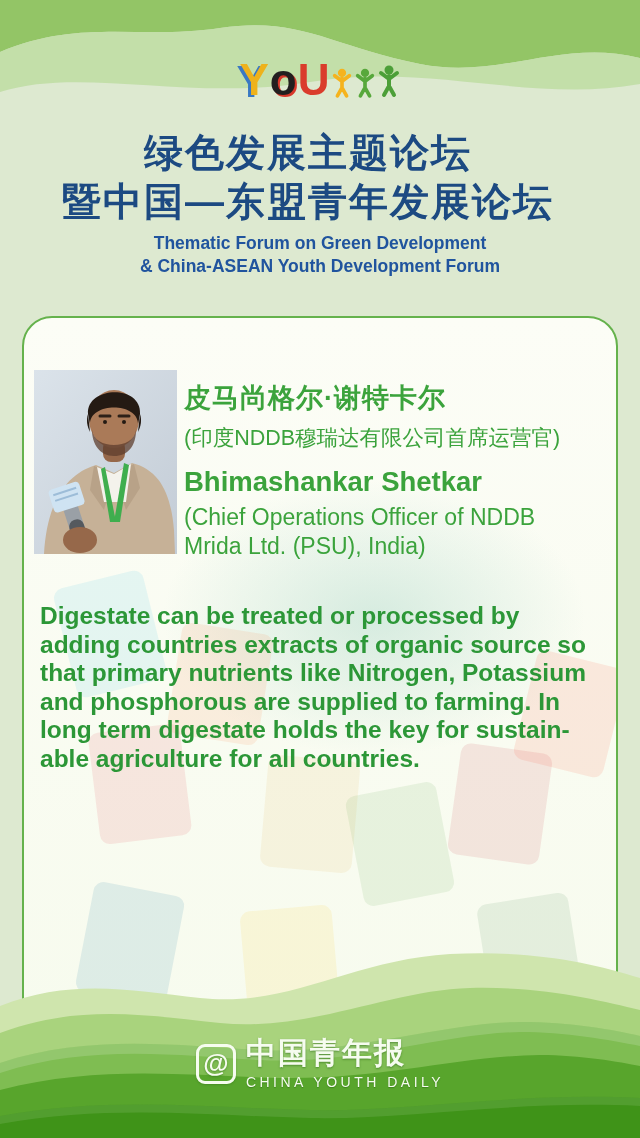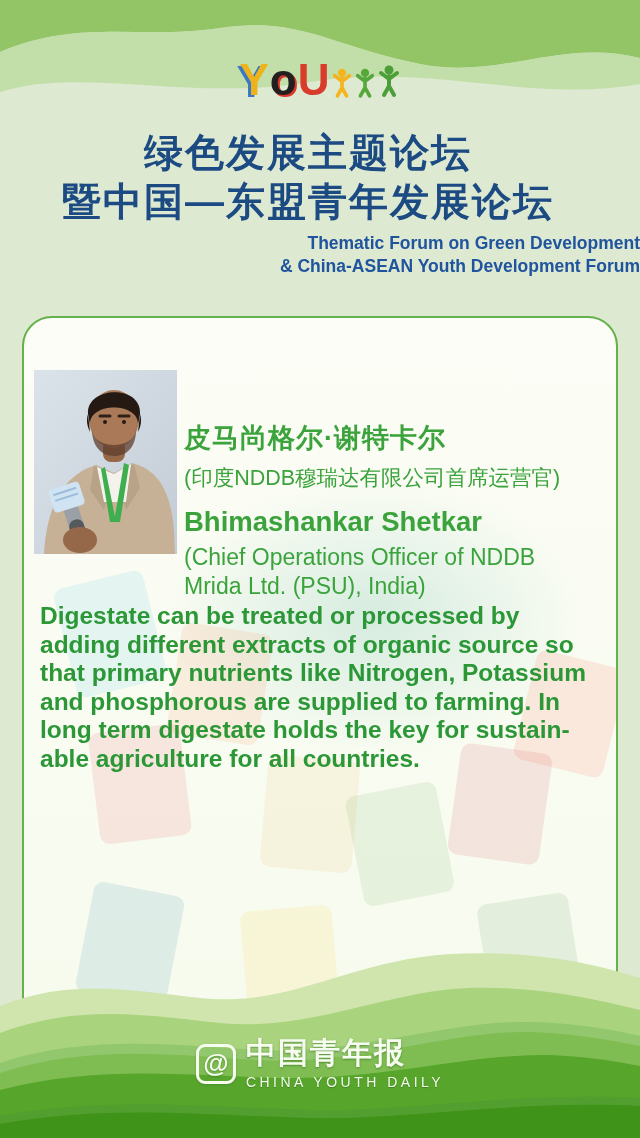--- a/index.html
+++ b/index.html
@@ -18,34 +18,34 @@
   .lt-y{color:#eeb21b;text-shadow:-3px 2px 0 #3a79c3;}
   .lt-o{color:#221f1f;text-shadow:2px 2px 0 #d8372a;}
   .lt-u{color:#da3c2c;}
   .header-text{text-align:left;}
   .event-cn{font-size:27px;font-weight:800;color:#2a5ca8;letter-spacing:1px;}
   .event-en{font-size:13px;font-weight:700;color:#2a5ca8;letter-spacing:.6px;margin-top:3px;}
 
   
   .title-cn{top:128px;left:0;width:616px;text-align:center;color:#1c4a82;
             font-size:39px;font-weight:800;line-height:49px;letter-spacing:2px;}
-  .title-en{top:232px;left:0;width:640px;text-align:right;color:#20549e;
+  .title-en{top:232px;left:0;width:640px;text-align:center;color:#20549e;
             font-size:17.5px;font-weight:700;line-height:23px;}
 
   
   .card{left:22px;top:316px;width:592px;height:714px;background:linear-gradient(#fcfdf6,#f7fbee);
         border:2px solid #65b24c;border-radius:30px;overflow:hidden;z-index:1;}
   .wm-tile{position:absolute;width:92px;height:112px;border-radius:10px;opacity:.10;}
   .wm-swirl{position:absolute;left:120px;top:150px;width:460px;height:300px;border-radius:50%;
             background:radial-gradient(ellipse at center, rgba(170,215,200,.45), rgba(170,215,200,0) 65%);}
 
   .photo{left:10px;top:52px;width:143px;height:184px;overflow:hidden;}
 
   .name-block{left:160px;top:62px;width:420px;color:#3ba33c;}
-  .name-cn{font-size:27px;font-weight:800;letter-spacing:1px;margin-top:40px;}
+  .name-cn{font-size:27px;font-weight:800;letter-spacing:1px;}
   .title-cn-sub{font-size:21.5px;margin-top:7px;}
   .name-en{font-size:27.5px;font-weight:800;margin-top:14px;}
   .title-en-sub{font-size:23px;line-height:29px;margin-top:5px;width:412px;}
 
   .quote-en{left:16px;top:284px;width:566px;color:#2c9737;font-size:24.5px;font-weight:800;line-height:28.5px;}
   .quote-cn{left:16px;top:474px;width:570px;color:#2c9737;font-size:24.5px;font-weight:800;line-height:30px;}
 
   
   .bottom-hills{bottom:0;left:0;width:640px;height:200px;z-index:2;}
 
@@ -152,21 +152,21 @@
 
     <div class="abs name-block">
       <div class="name-cn">皮马尚格尔·谢特卡尔</div>
       <div class="title-cn-sub">(印度NDDB穆瑞达有限公司首席运营官)</div>
       <div class="name-en">Bhimashankar Shetkar</div>
       <div class="title-en-sub">(Chief Operations Officer of NDDB Mrida Ltd. (PSU), India)</div>
     </div>
 
     <div class="abs quote-en">
       <div>Digestate can be treated or processed by</div>
-      <div>adding different extracts of organic source so</div>
+      <div>adding countries extracts of organic source so</div>
       <div>that primary nutrients like Nitrogen, Potassium</div>
       <div>and phosphorous are supplied to farming. In</div>
       <div>long term digestate holds the key for sustain-</div>
       <div>able agriculture for all countries.</div>
     </div>
 
   </div>
 
   <svg class="abs bottom-hills" viewBox="0 0 640 200">
     <path fill="#cfe5ad" d="M0,68 C70,40 130,52 200,60 C290,70 350,22 450,16 C530,12 590,24 640,40 L640,200 L0,200 Z"></path>

